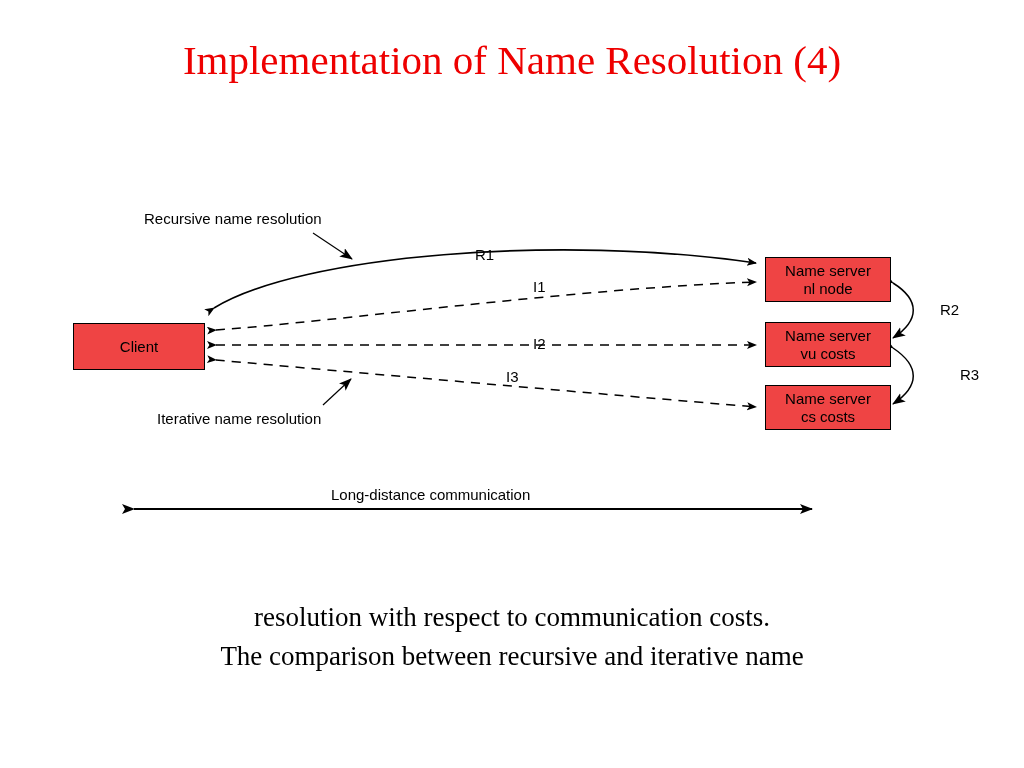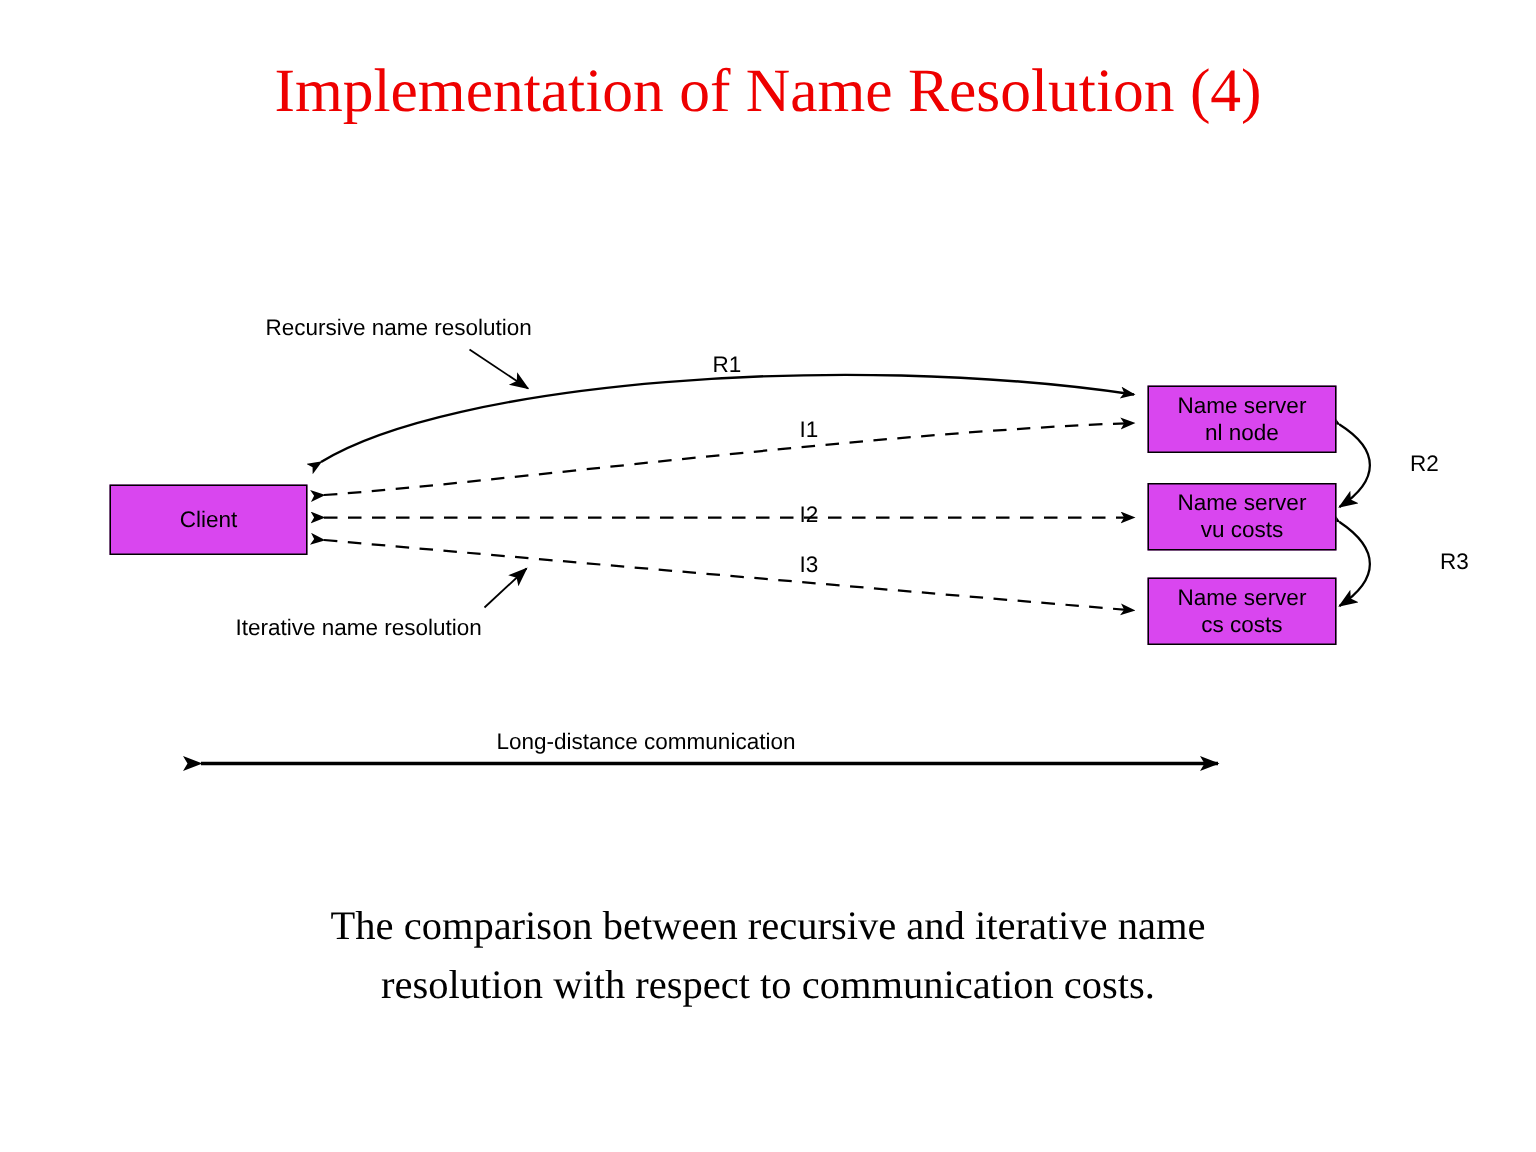--- a/index.html
+++ b/index.html
@@ -59,21 +59,21 @@
     color: #000000;
     font-family: "Liberation Sans", sans-serif;
     font-size: 15px;
     line-height: 17px;
     white-space: nowrap;
   }
   .box {
     position: absolute;
     box-sizing: border-box;
     border: 1.6px solid #000000;
-    background: #d946ef;
+    background: #ef4444;
     color: #000000;
     font-family: "Liberation Sans", sans-serif;
     font-size: 15px;
     line-height: 18px;
     text-align: center;
     display: flex;
     align-items: center;
     justify-content: center;
   }
   .box span { display: block; }
@@ -155,37 +155,37 @@
       </span>
     </div>
 
     <div class="box" style="left:765px; top:205px; width:126px; height:45px;">
       <span>
         <span>Name server</span>
         <span>cs costs</span>
       </span>
     </div>
 
-    <div class="dgm-label" style="left:177px; top:30px;">Recursive name resolution</div>
+    <div class="dgm-label" style="left:144px; top:30px;">Recursive name resolution</div>
 
     <div class="dgm-label" style="left:157px; top:230px;text-align:right;">Iterative name resolution</div>
 
     <div class="dgm-label" style="left:331px; top:306px;">Long-distance communication</div>
 
-    <div class="dgm-label" style="left:475px; top:55px;">R1</div>
+    <div class="dgm-label" style="left:475px; top:66px;">R1</div>
 
     <div class="dgm-label" style="left:533px; top:98px;">I1</div>
 
     <div class="dgm-label" style="left:533px; top:142px;margin-top:13px;">I2</div>
 
-    <div class="dgm-label" style="left:533px; top:188px;">I3</div>
+    <div class="dgm-label" style="left:506px; top:188px;">I3</div>
 
     <div class="dgm-label" style="left:928px; top:121px;margin-left:12px;">R2</div>
 
     <div class="dgm-label" style="left:928px; top:186px;margin-left:32px;">R3</div>
   </div>
 
   <div id="caption">
+    <div>resolution with respect to communication costs.</div>
     <div>The comparison between recursive and iterative name</div>
-    <div>resolution with respect to communication costs.</div>
   </div>
 
 </div>
 
 </body></html>

